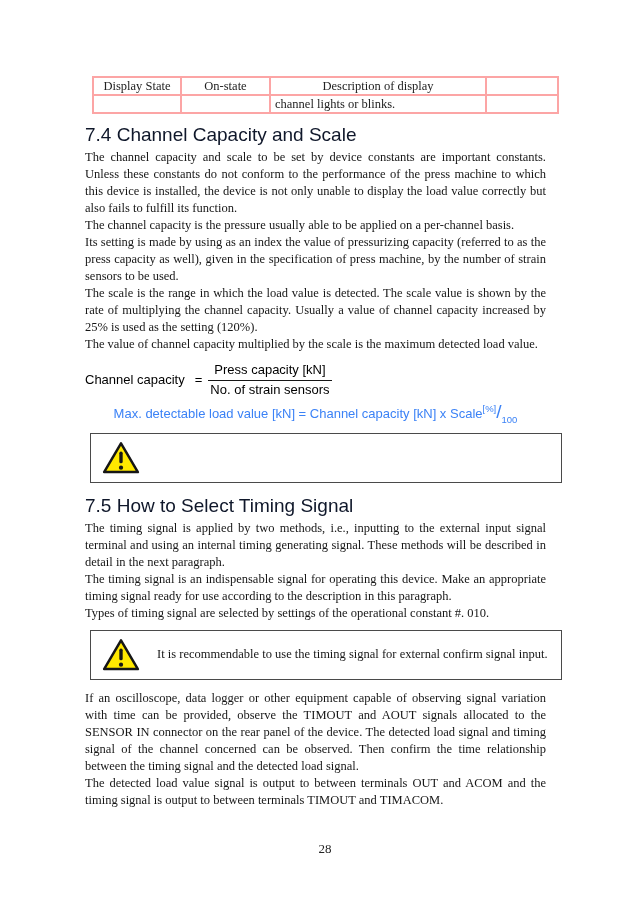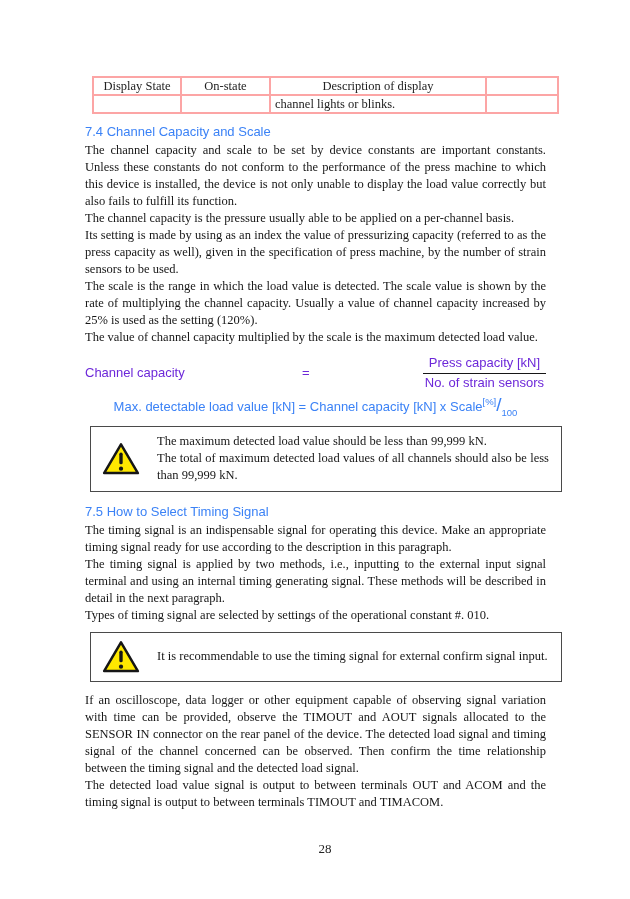--- a/index.html
+++ b/index.html
@@ -31,35 +31,35 @@
   .disp-table .c3 { width:216px; }
   .disp-table .c4 { width:72px; }
   .disp-table .ctr { text-align:center; }
 
   
   .col {
     position:absolute; top:124px; left:85px; width:461px;
   }
   .sec-heading {
     font-family:"Liberation Sans", sans-serif;
-    font-size:13px;
-    color:#3b82f6;
+    font-size:19px;
+    color:#0f172a;
     margin-bottom:3px;
   }
   .body-p {
     font-size:12.5px;
     line-height:17px;
     text-align:justify;
   }
   
   .formula1 {
     margin-top:9px;
-    display:flex; justify-content:space-between; align-items:center;
+    display:flex; justify-content:flex-start; align-items:center;
     font-family:"Liberation Sans", sans-serif;
-    font-size:13px; color:#6d28d9;gap:36px;
+    font-size:13px; color:#000000;
   }
   .formula1 .eq { margin:0 6px 0 10px; }
   .frac { display:inline-flex; flex-direction:column; text-align:center; }
   .frac .num { padding:0 6px 3px 6px; border-bottom:1px solid #161616; }
   .frac .den { padding-top:1px; }
   .formula2 {
     margin-top:4px; margin-bottom:8px;
     text-align:center;
     font-family:"Liberation Sans", sans-serif;
     font-size:13px; color:#3b82f6;
@@ -140,31 +140,27 @@
     </div>
 
     <div class="warnbox">
       <span class="warn-icon">
         <svg width="40" height="36" viewBox="0 0 64 57" aria-hidden="true">
           <path d="M32 5 L59 51 L5 51 Z" fill="#ffe800" stroke="#161616" stroke-width="4" stroke-linejoin="round"></path>
           <rect x="29.3" y="18" width="5.4" height="19" rx="2.7" fill="#161616"></rect>
           <circle cx="32" cy="44" r="3.4" fill="#161616"></circle>
         </svg>
       </span>
-      <div class="warn-text">
-        <div>The maximum detected load value should be less than 99,999 kN.</div>
-        <div>The total of maximum detected load values of all channels should also be less than 99,999 kN.</div>
-      </div>
     </div>
 
     <div class="gap12"></div>
 
     <div class="sec-heading">7.5 How to Select Timing Signal</div>
+    <p class="body-p">The timing signal is applied by two methods, i.e., inputting to the external input signal terminal and using an internal timing generating signal. These methods will be described in detail in the next paragraph.</p>
     <p class="body-p">The timing signal is an indispensable signal for operating this device. Make an appropriate timing signal ready for use according to the description in this paragraph.</p>
-    <p class="body-p">The timing signal is applied by two methods, i.e., inputting to the external input signal terminal and using an internal timing generating signal. These methods will be described in detail in the next paragraph.</p>
     <p class="body-p">Types of timing signal are selected by settings of the operational constant #. 010.</p>
 
     <div class="gap8"></div>
 
     <div class="warnbox">
       <span class="warn-icon">
         <svg width="40" height="36" viewBox="0 0 64 57" aria-hidden="true">
           <path d="M32 5 L59 51 L5 51 Z" fill="#ffe800" stroke="#161616" stroke-width="4" stroke-linejoin="round"></path>
           <rect x="29.3" y="18" width="5.4" height="19" rx="2.7" fill="#161616"></rect>
           <circle cx="32" cy="44" r="3.4" fill="#161616"></circle>

